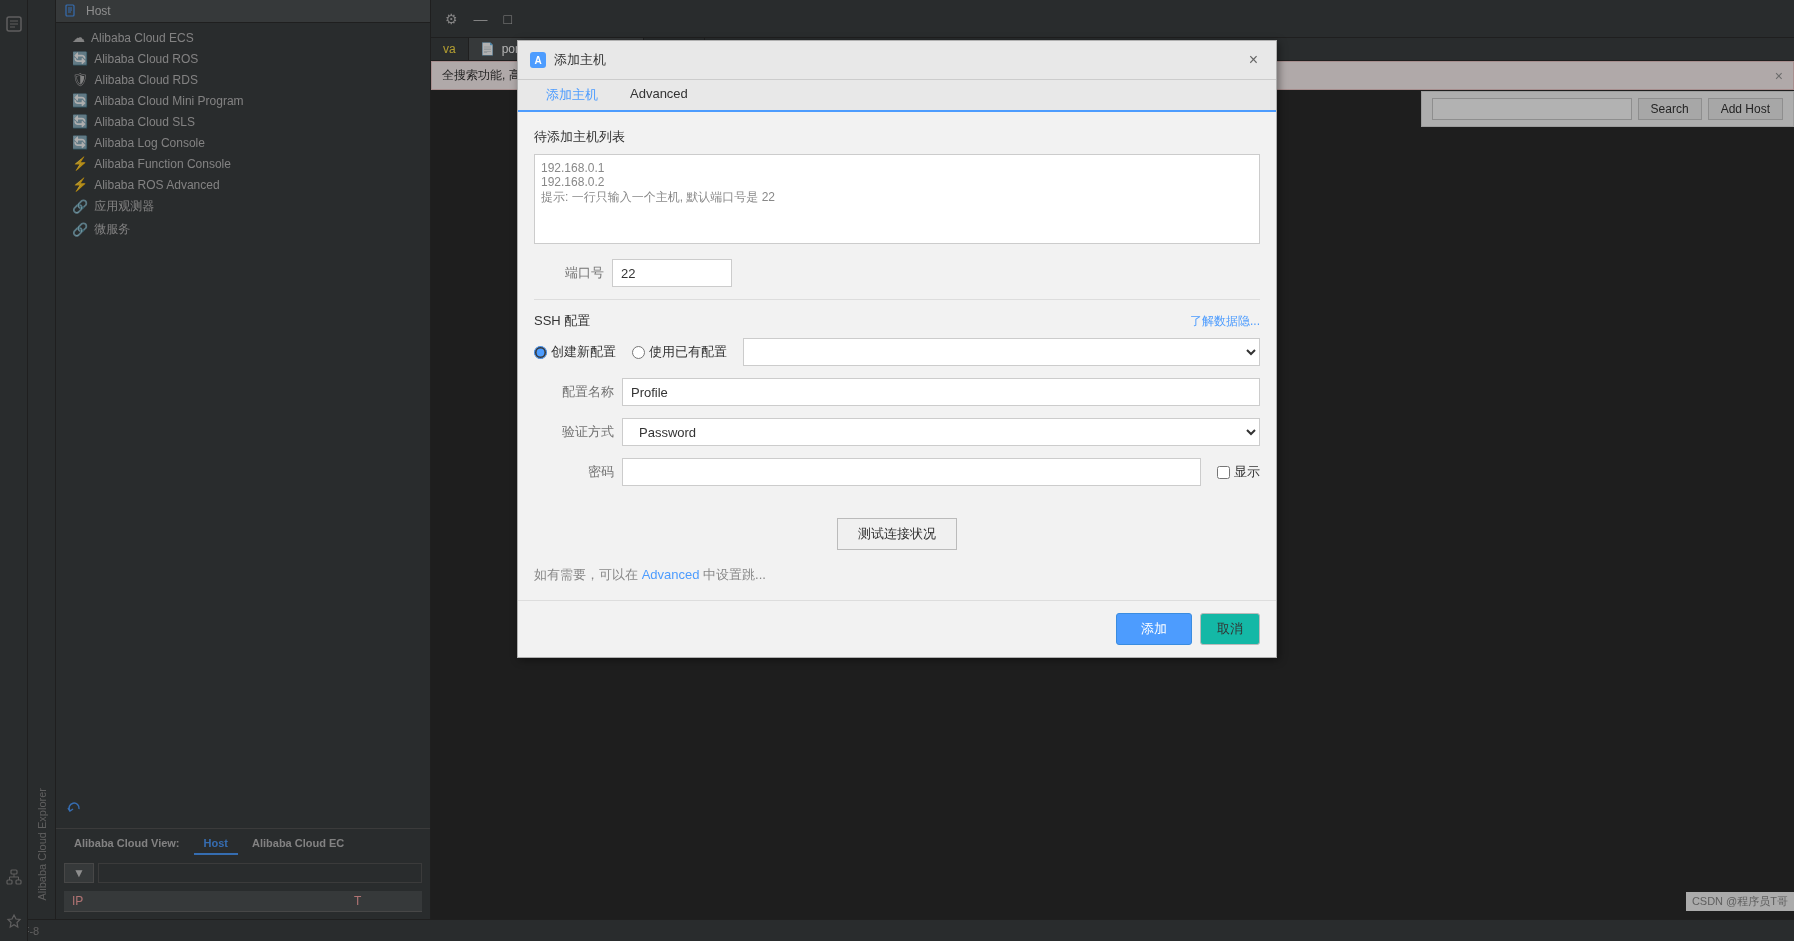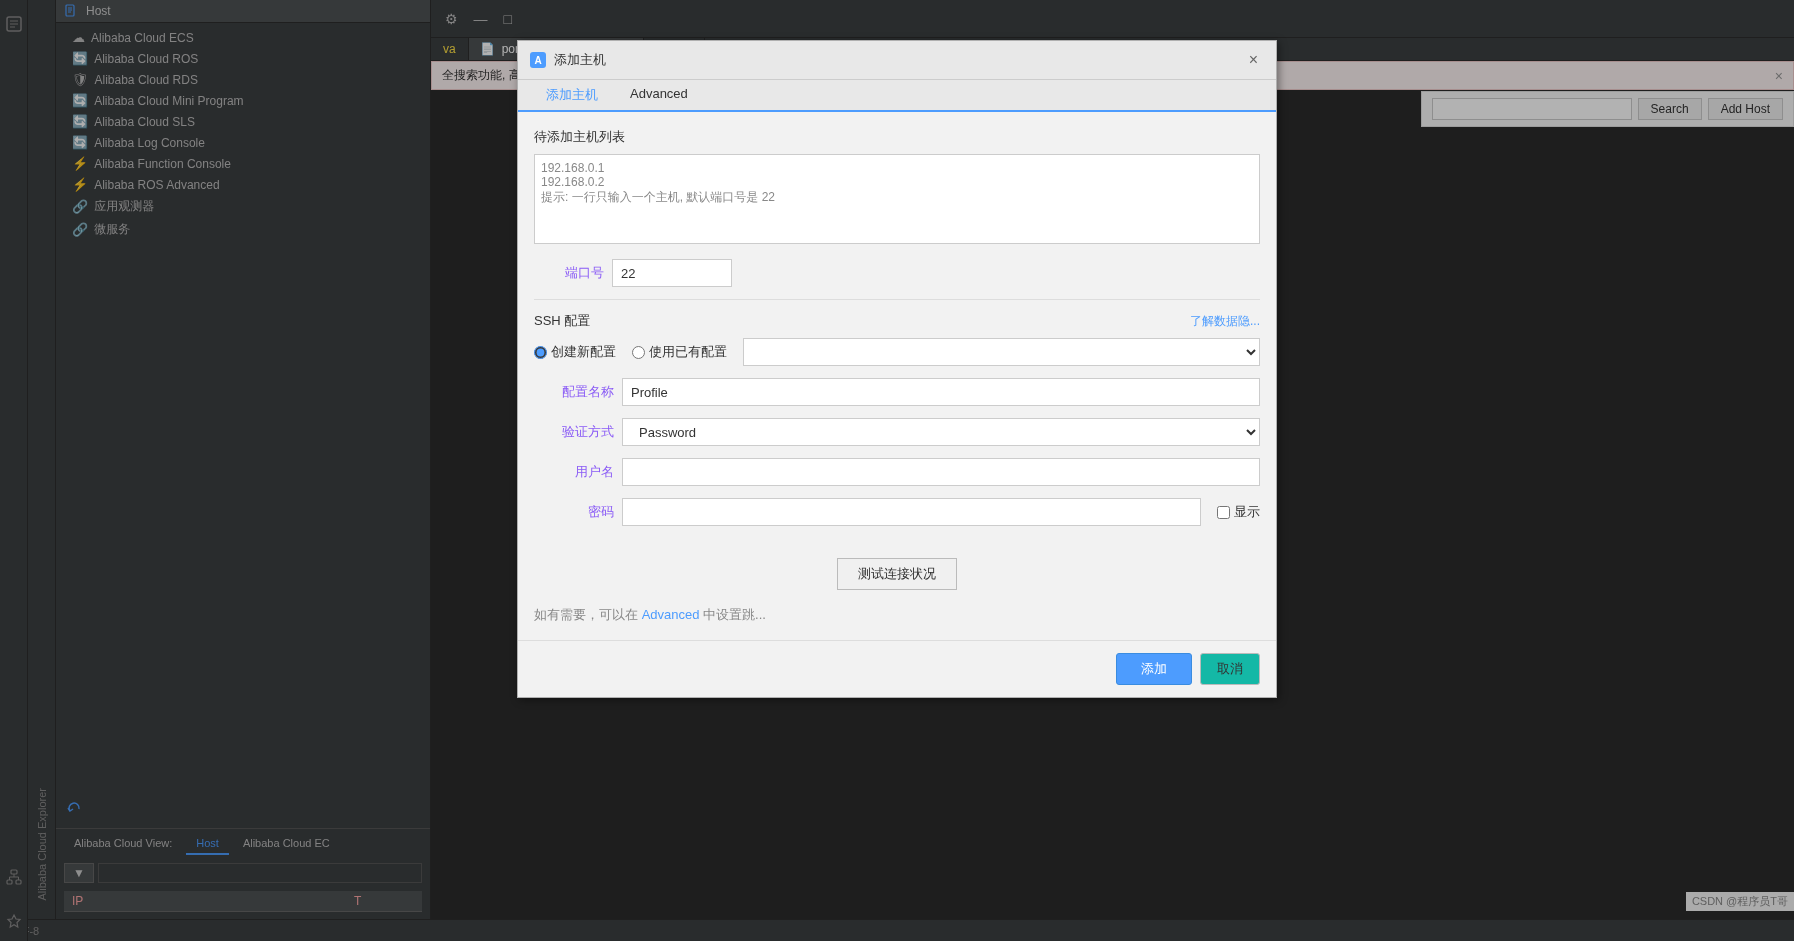--- a/index.html
+++ b/index.html
@@ -66,20 +66,21 @@
       font-size: 11px;
       background: #3c3f41;
     }
 
     .bottom-tab {
       padding: 4px 10px;
       cursor: pointer;
       color: #bbbbbb;
       border-bottom: 2px solid transparent;
       margin-right: 4px;
+      font-weight: bold;
     }
 
     .bottom-tab.active {
       color: #4d9cfe;
       border-bottom: 2px solid #4d9cfe;
     }
 
     .bottom-content {
       padding: 8px;
     }
@@ -300,21 +301,21 @@
     .form-row {
       display: flex;
       align-items: center;
       margin-top: 12px;
       gap: 8px;
     }
 
     .form-label {
       width: 70px;
       font-size: 13px;
-      color: #8b5cf6;
+      color: #737373;
       text-align: right;
       flex-shrink: 0;
     }
 
     .form-label-wide {
       width: 80px;
     }
 
     .form-input {
       flex: 1;
@@ -757,24 +758,20 @@
 
           <div class="form-row">
             <span class="form-label form-label-wide">验证方式</span>
             <select class="form-select">
               <option value="password">Password</option>
               <option value="key">Key</option>
               <option value="agent">Agent</option>
             </select>
           </div>
 
-          <div class="form-row">
-            <span class="form-label form-label-wide">用户名</span>
-            <input type="text" class="form-input" value="" style="">
-          </div>
 
           <div class="form-row">
             <span class="form-label form-label-wide">密码</span>
             <input type="password" class="form-input" value="" style="">
             <label class="checkbox-label" style="margin-left:8px;white-space:nowrap;">
               <input type="checkbox" style="">
               <span>显示</span>
             </label>
           </div>
         </div>

